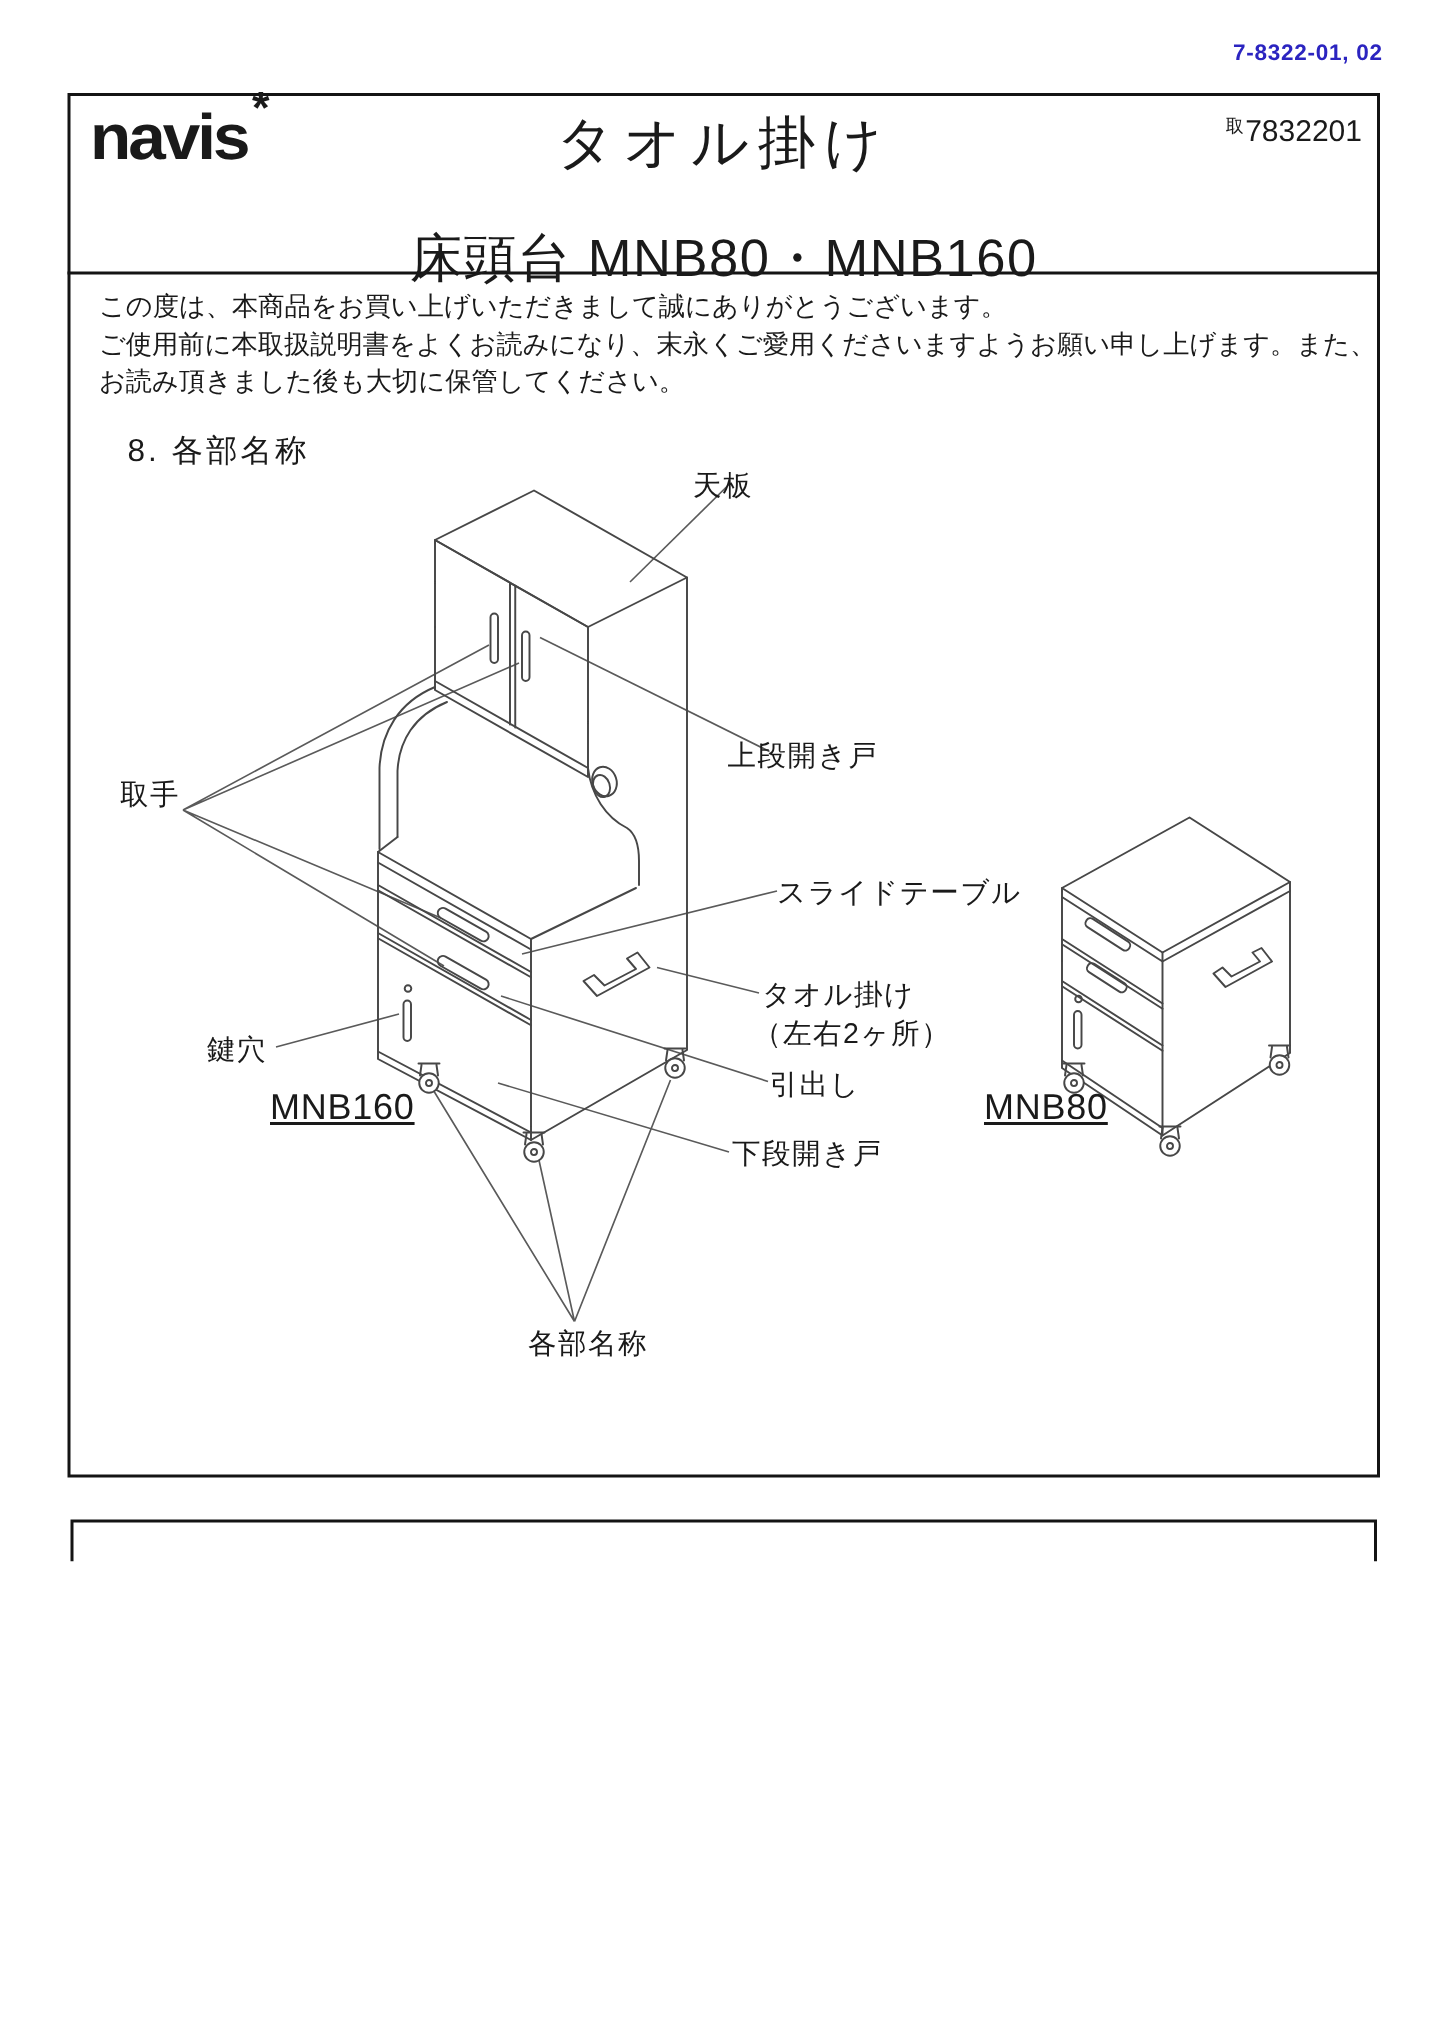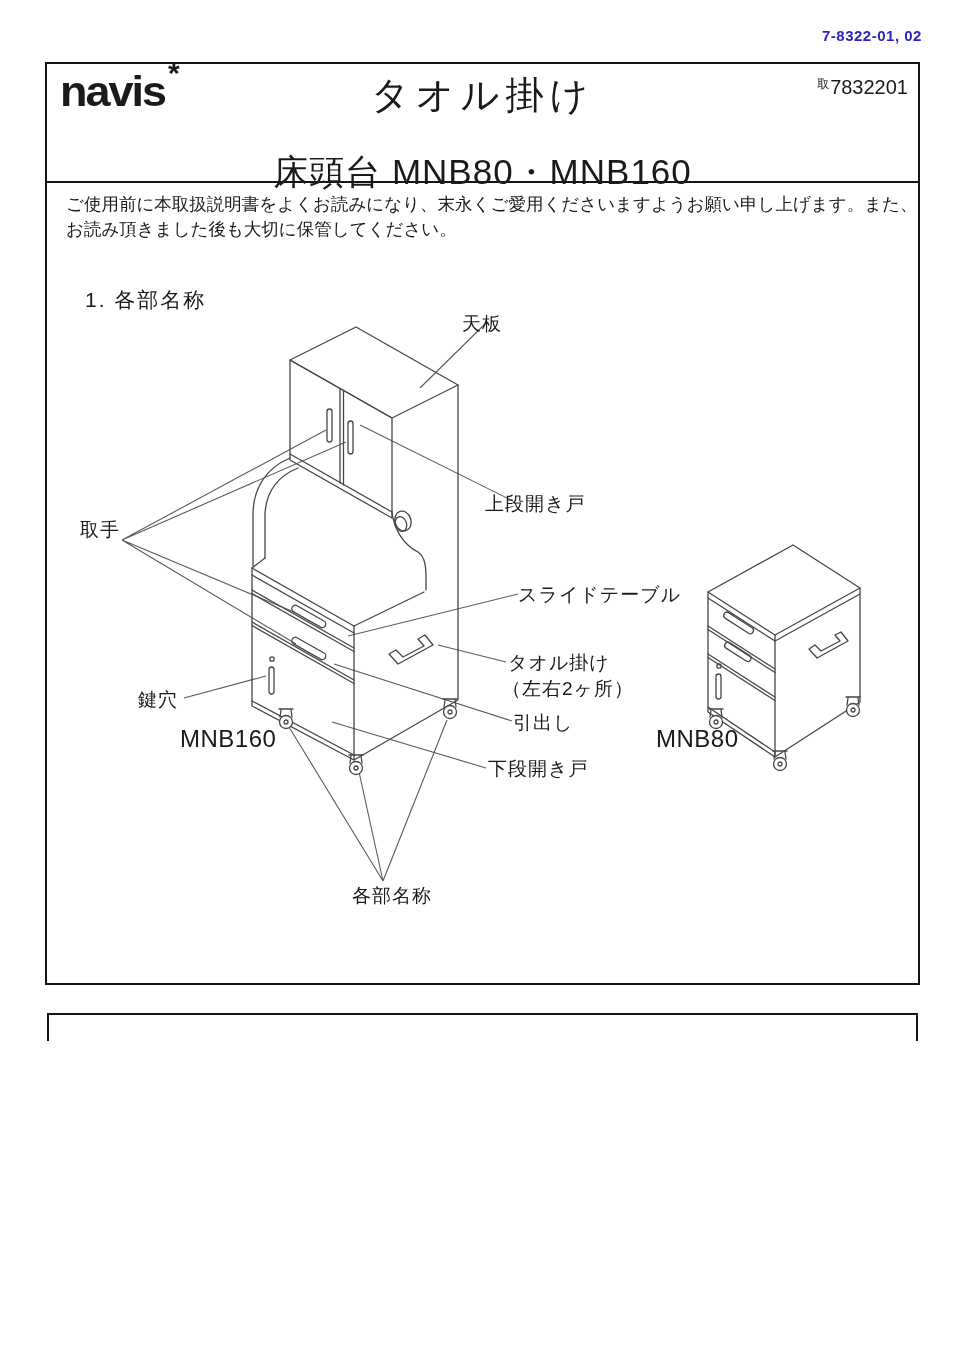--- a/index.html
+++ b/index.html
@@ -20,46 +20,47 @@
   .manual-title{left:45px;top:70px;width:875px;text-align:center;font-size:38px;letter-spacing:6px;}
   .product-code{left:760px;top:76px;width:148px;text-align:right;font-size:20px;}
   .product-code .pfx{font-size:12px;vertical-align:6px;margin-right:1px;}
   .subtitle{left:45px;top:126px;width:875px;text-align:center;font-size:35px;letter-spacing:1px;margin-top:23px;}
   
   .intro{left:66px;top:192px;width:840px;font-size:17.5px;line-height:25px;white-space:nowrap;}
   
   .sec-heading{left:85px;top:286px;font-size:21px;letter-spacing:2px;}
   
   .lbl{font-size:19px;letter-spacing:1px;}
-  .model{font-size:24px;letter-spacing:0.5px;}
+  .model{font-size:24px;letter-spacing:0.5px;text-decoration:underline;}
   .page-num{left:0;top:1264px;width:960px;text-align:center;font-size:17px;}
   svg{position:absolute;left:0;top:0;pointer-events:none;}
 </style>
 </head>
 <body>
 
 <div id="page">
 
   <div class="abs doc-code">7-8322-01, 02</div>
 
   <div class="abs main-box"></div>
   <div class="abs header-divider"></div>
 
   <div class="abs brand">navis</div>
   <div class="abs brand-star">*</div>
   <div class="abs manual-title">タオル掛け</div>
   <div class="abs product-code"><span class="pfx">取</span><span>7832201</span></div>
   <div class="abs subtitle">床頭台 MNB80・MNB160</div>
 
   <div class="abs intro">
+    <div>この度は、本商品をお買い上げいただきまして誠にありがとうございます。</div>
     <div>ご使用前に本取扱説明書をよくお読みになり、末永くご愛用くださいますようお願い申し上げます。また、</div>
     <div>お読み頂きました後も大切に保管してください。</div>
   </div>
 
-  <div class="abs sec-heading">1. 各部名称</div>
+  <div class="abs sec-heading">8. 各部名称</div>
 
   <svg width="960" height="1347" viewBox="0 0 960 1347">
 
     <g stroke="#5a5a5a" stroke-width="1.1" fill="none">
       <path d="M487,322 L420,388"></path>
       <path d="M513,501 L360,425"></path>
       <path d="M122,540 L326,430 M122,540 L346,442 M122,540 L294,612 M122,540 L296,644"></path>
       <path d="M518,594 L348,636"></path>
       <path d="M506,662 L438,645"></path>
       <path d="M184,698 L266,676"></path>

